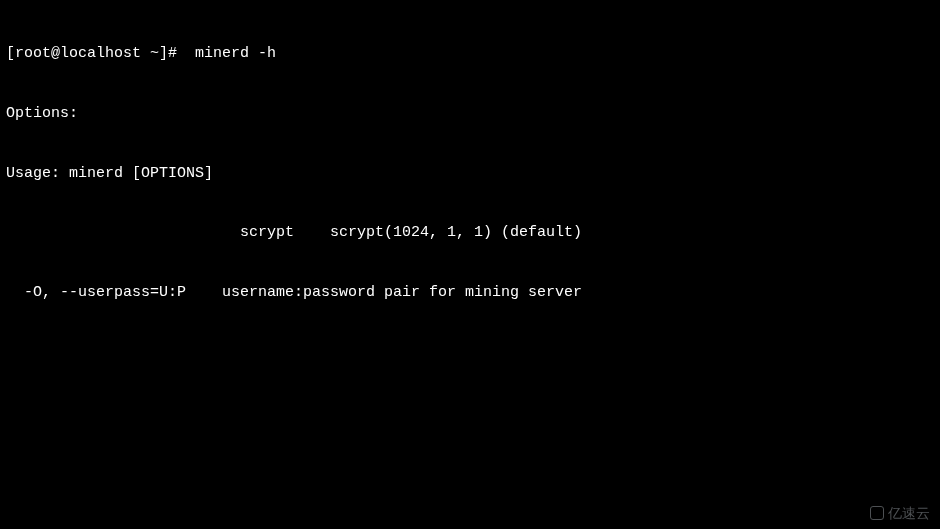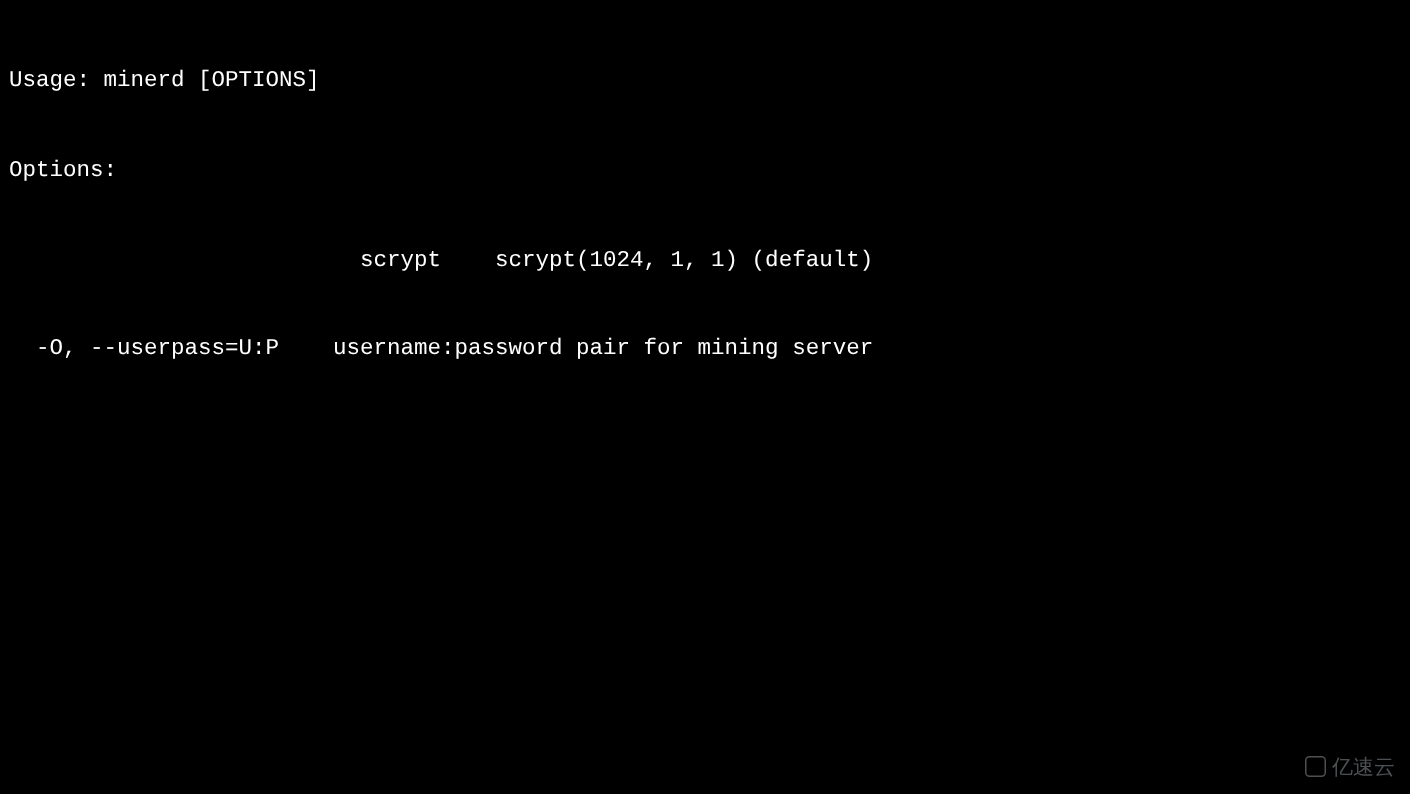--- a/index.html
+++ b/index.html
@@ -22,39 +22,40 @@
   .line { white-space: pre; }
   .watermark {
     position: absolute;
     right: 10px;
     bottom: 6px;
     font-size: 14px;
     color: #9aa0a6;
     opacity: 0.5;
     background: transparent;
     pointer-events: none;
-    font-family: Liberation Mono, monospace;
+    font-family: Liberation Sans, sans-serif;
   }
   .watermark .icon {
     display: inline-block;
     width: 14px;
     height: 14px;
     border: 1px solid #9aa0a6;
     border-radius: 3px;
     margin-right: 4px;
     vertical-align: -2px;
     box-sizing: border-box;
   }
 </style>
 </head>
 <body>
 
 <div class="terminal">
+  <div class="line"><span>[root@localhost ~]#  minerd -h</span></div>
+  <div class="line">Options:</div>
   <div class="line">Usage: minerd [OPTIONS]</div>
-  <div class="line">Options:</div>
   <div class="line">                          scrypt    scrypt(1024, 1, 1) (default)</div>
   <div class="line">  -O, --userpass=U:P    username:password pair for mining server</div>
   
   
   
   
   
   
   
   

